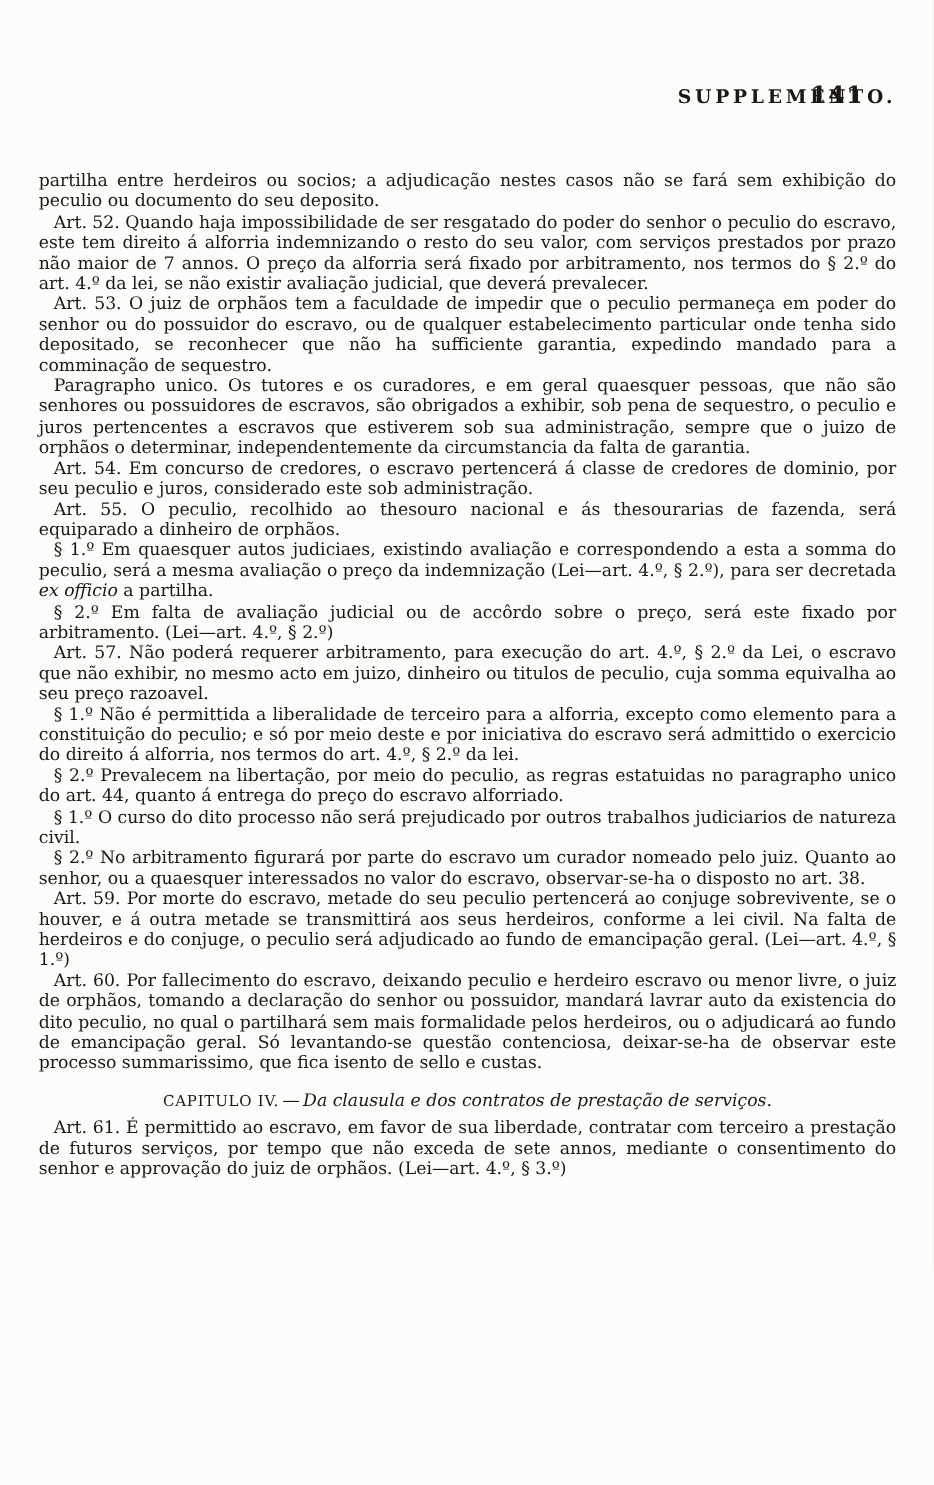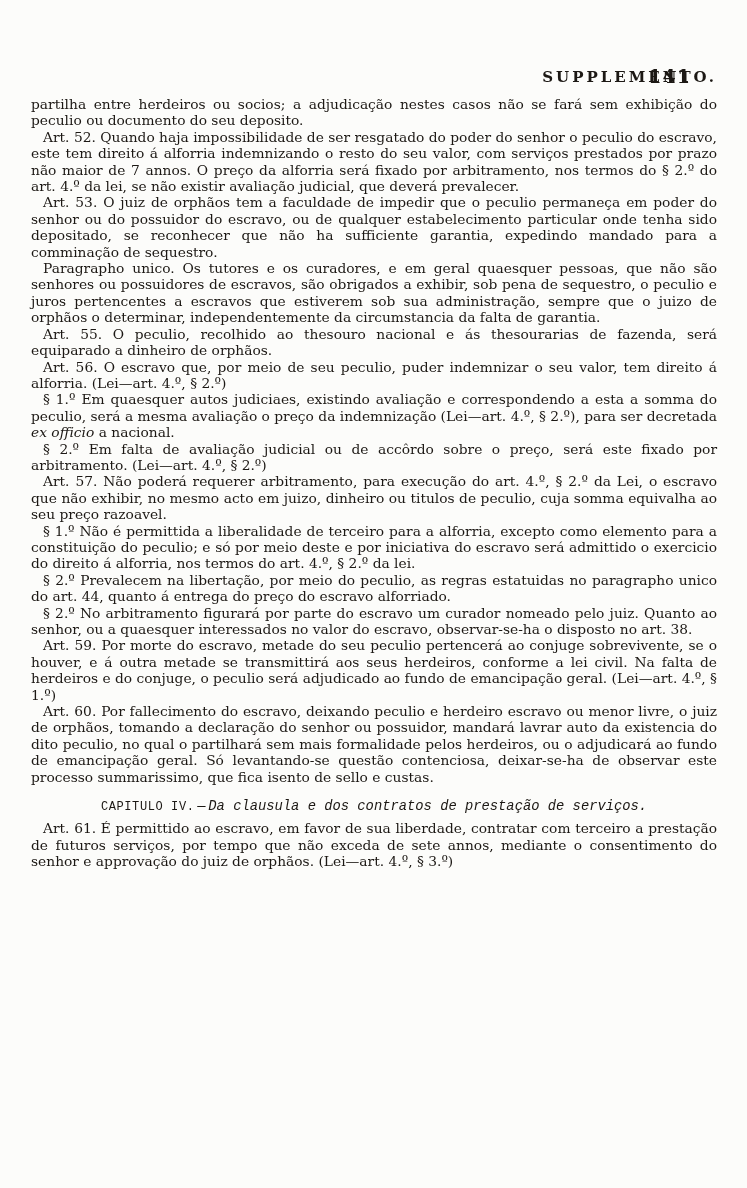--- a/index.html
+++ b/index.html
@@ -49,27 +49,27 @@
     line-height: 16.4px;
     text-align: justify;
   }
   .body-col p {
     margin: 0;
     padding: 0;
     text-indent: 12px;
   }
   .body-col p.noindent {
     text-indent: 0;
+    margin-top: 41px;
   }
   .body-col p.chapter {
     text-align: center;
     text-indent: 0;
     margin-top: 14px;
     margin-bottom: 5px;
-    font-family: Liberation Mono, monospace;
   }
   .seg-italic {
     font-style: italic;
   }
   .seg-smallcaps {
     font-size: 12px;
     letter-spacing: 0.6px;
   }
 </style>
 </head>
@@ -78,26 +78,27 @@
 <div class="page">
   <div class="running-header">
     <div class="title">SUPPLEMENTO.</div>
     <div class="pagenum">141</div>
   </div>
   <div class="body-col">
       <p class="noindent"><span>partilha entre herdeiros ou socios; a adjudicação nestes casos não se fará sem exhibição do peculio ou documento do seu deposito.</span></p>
       <p><span>Art. 52. Quando haja impossibilidade de ser resgatado do poder do senhor o peculio do escravo, este tem direito á alforria indemnizando o resto do seu valor, com serviços prestados por prazo não maior de 7 annos. O preço da alforria será fixado por arbitramento, nos termos do § 2.º do art. 4.º da lei, se não existir avaliação judicial, que deverá prevalecer.</span></p>
       <p><span>Art. 53. O juiz de orphãos tem a faculdade de impedir que o peculio permaneça em poder do senhor ou do possuidor do escravo, ou de qualquer estabelecimento particular onde tenha sido depositado, se reconhecer que não ha sufficiente garantia, expedindo mandado para a comminação de sequestro.</span></p>
       <p><span>Paragrapho unico. Os tutores e os curadores, e em geral quaesquer pessoas, que não são senhores ou possuidores de escravos, são obrigados a exhibir, sob pena de sequestro, o peculio e juros pertencentes a escravos que estiverem sob sua administração, sempre que o juizo de orphãos o determinar, independentemente da circumstancia da falta de garantia.</span></p>
+      <p><span>Art. 54. Em concurso de credores, o escravo pertencerá á classe de credores de dominio, por seu peculio e juros, considerado este sob administração.</span></p>
       <p><span>Art. 55. O peculio, recolhido ao thesouro nacional e ás thesourarias de fazenda, será equiparado a dinheiro de orphãos.</span></p>
-      <p><span>Art. 56. O escravo que, por meio de seu peculio, puder indemnizar o seu valor, tem direito á alforria. (Lei—art. 4.º, § 2.º)</span></p>
-      <p><span>§ 1.º Em quaesquer autos judiciaes, existindo avaliação e correspondendo a esta a somma do peculio, será a mesma avaliação o preço da indemnização (Lei—art. 4.º, § 2.º), para ser decretada </span><span class="seg-italic">ex officio</span><span> a nacional.</span></p>
+      <p><span>§ 1.º Em quaesquer autos judiciaes, existindo avaliação e correspondendo a esta a somma do peculio, será a mesma avaliação o preço da indemnização (Lei—art. 4.º, § 2.º), para ser decretada </span><span class="seg-italic">ex officio</span><span> a partilha.</span></p>
       <p><span>§ 2.º Em falta de avaliação judicial ou de accôrdo sobre o preço, será este fixado por arbitramento. (Lei—art. 4.º, § 2.º)</span></p>
       <p><span>Art. 57. Não poderá requerer arbitramento, para execução do art. 4.º, § 2.º da Lei, o escravo que não exhibir, no mesmo acto em juizo, dinheiro ou titulos de peculio, cuja somma equivalha ao seu preço razoavel.</span></p>
       <p><span>§ 1.º Não é permittida a liberalidade de terceiro para a alforria, excepto como elemento para a constituição do peculio; e só por meio deste e por iniciativa do escravo será admittido o exercicio do direito á alforria, nos termos do art. 4.º, § 2.º da lei.</span></p>
       <p><span>§ 2.º Prevalecem na libertação, por meio do peculio, as regras estatuidas no paragrapho unico do art. 44, quanto á entrega do preço do escravo alforriado.</span></p>
+      <p><span>§ 1.º O curso do dito processo não será prejudicado por outros trabalhos judiciarios de natureza civil.</span></p>
       <p><span>§ 2.º No arbitramento figurará por parte do escravo um curador nomeado pelo juiz. Quanto ao senhor, ou a quaesquer interessados no valor do escravo, observar-se-ha o disposto no art. 38.</span></p>
       <p><span>Art. 59. Por morte do escravo, metade do seu peculio pertencerá ao conjuge sobrevivente, se o houver, e á outra metade se transmittirá aos seus herdeiros, conforme a lei civil. Na falta de herdeiros e do conjuge, o peculio será adjudicado ao fundo de emancipação geral. (Lei—art. 4.º, § 1.º)</span></p>
       <p><span>Art. 60. Por fallecimento do escravo, deixando peculio e herdeiro escravo ou menor livre, o juiz de orphãos, tomando a declaração do senhor ou possuidor, mandará lavrar auto da existencia do dito peculio, no qual o partilhará sem mais formalidade pelos herdeiros, ou o adjudicará ao fundo de emancipação geral. Só levantando-se questão contenciosa, deixar-se-ha de observar este processo summarissimo, que fica isento de sello e custas.</span></p>
       <p class="chapter noindent"><span class="seg-smallcaps">CAPITULO IV.</span><span> — </span><span class="seg-italic">Da clausula e dos contratos de prestação de serviços.</span></p>
       <p><span>Art. 61. É permittido ao escravo, em favor de sua liberdade, contratar com terceiro a prestação de futuros serviços, por tempo que não exceda de sete annos, mediante o consentimento do senhor e approvação do juiz de orphãos. (Lei—art. 4.º, § 3.º)</span></p>
     </div>
 </div>
 
 </body></html>

